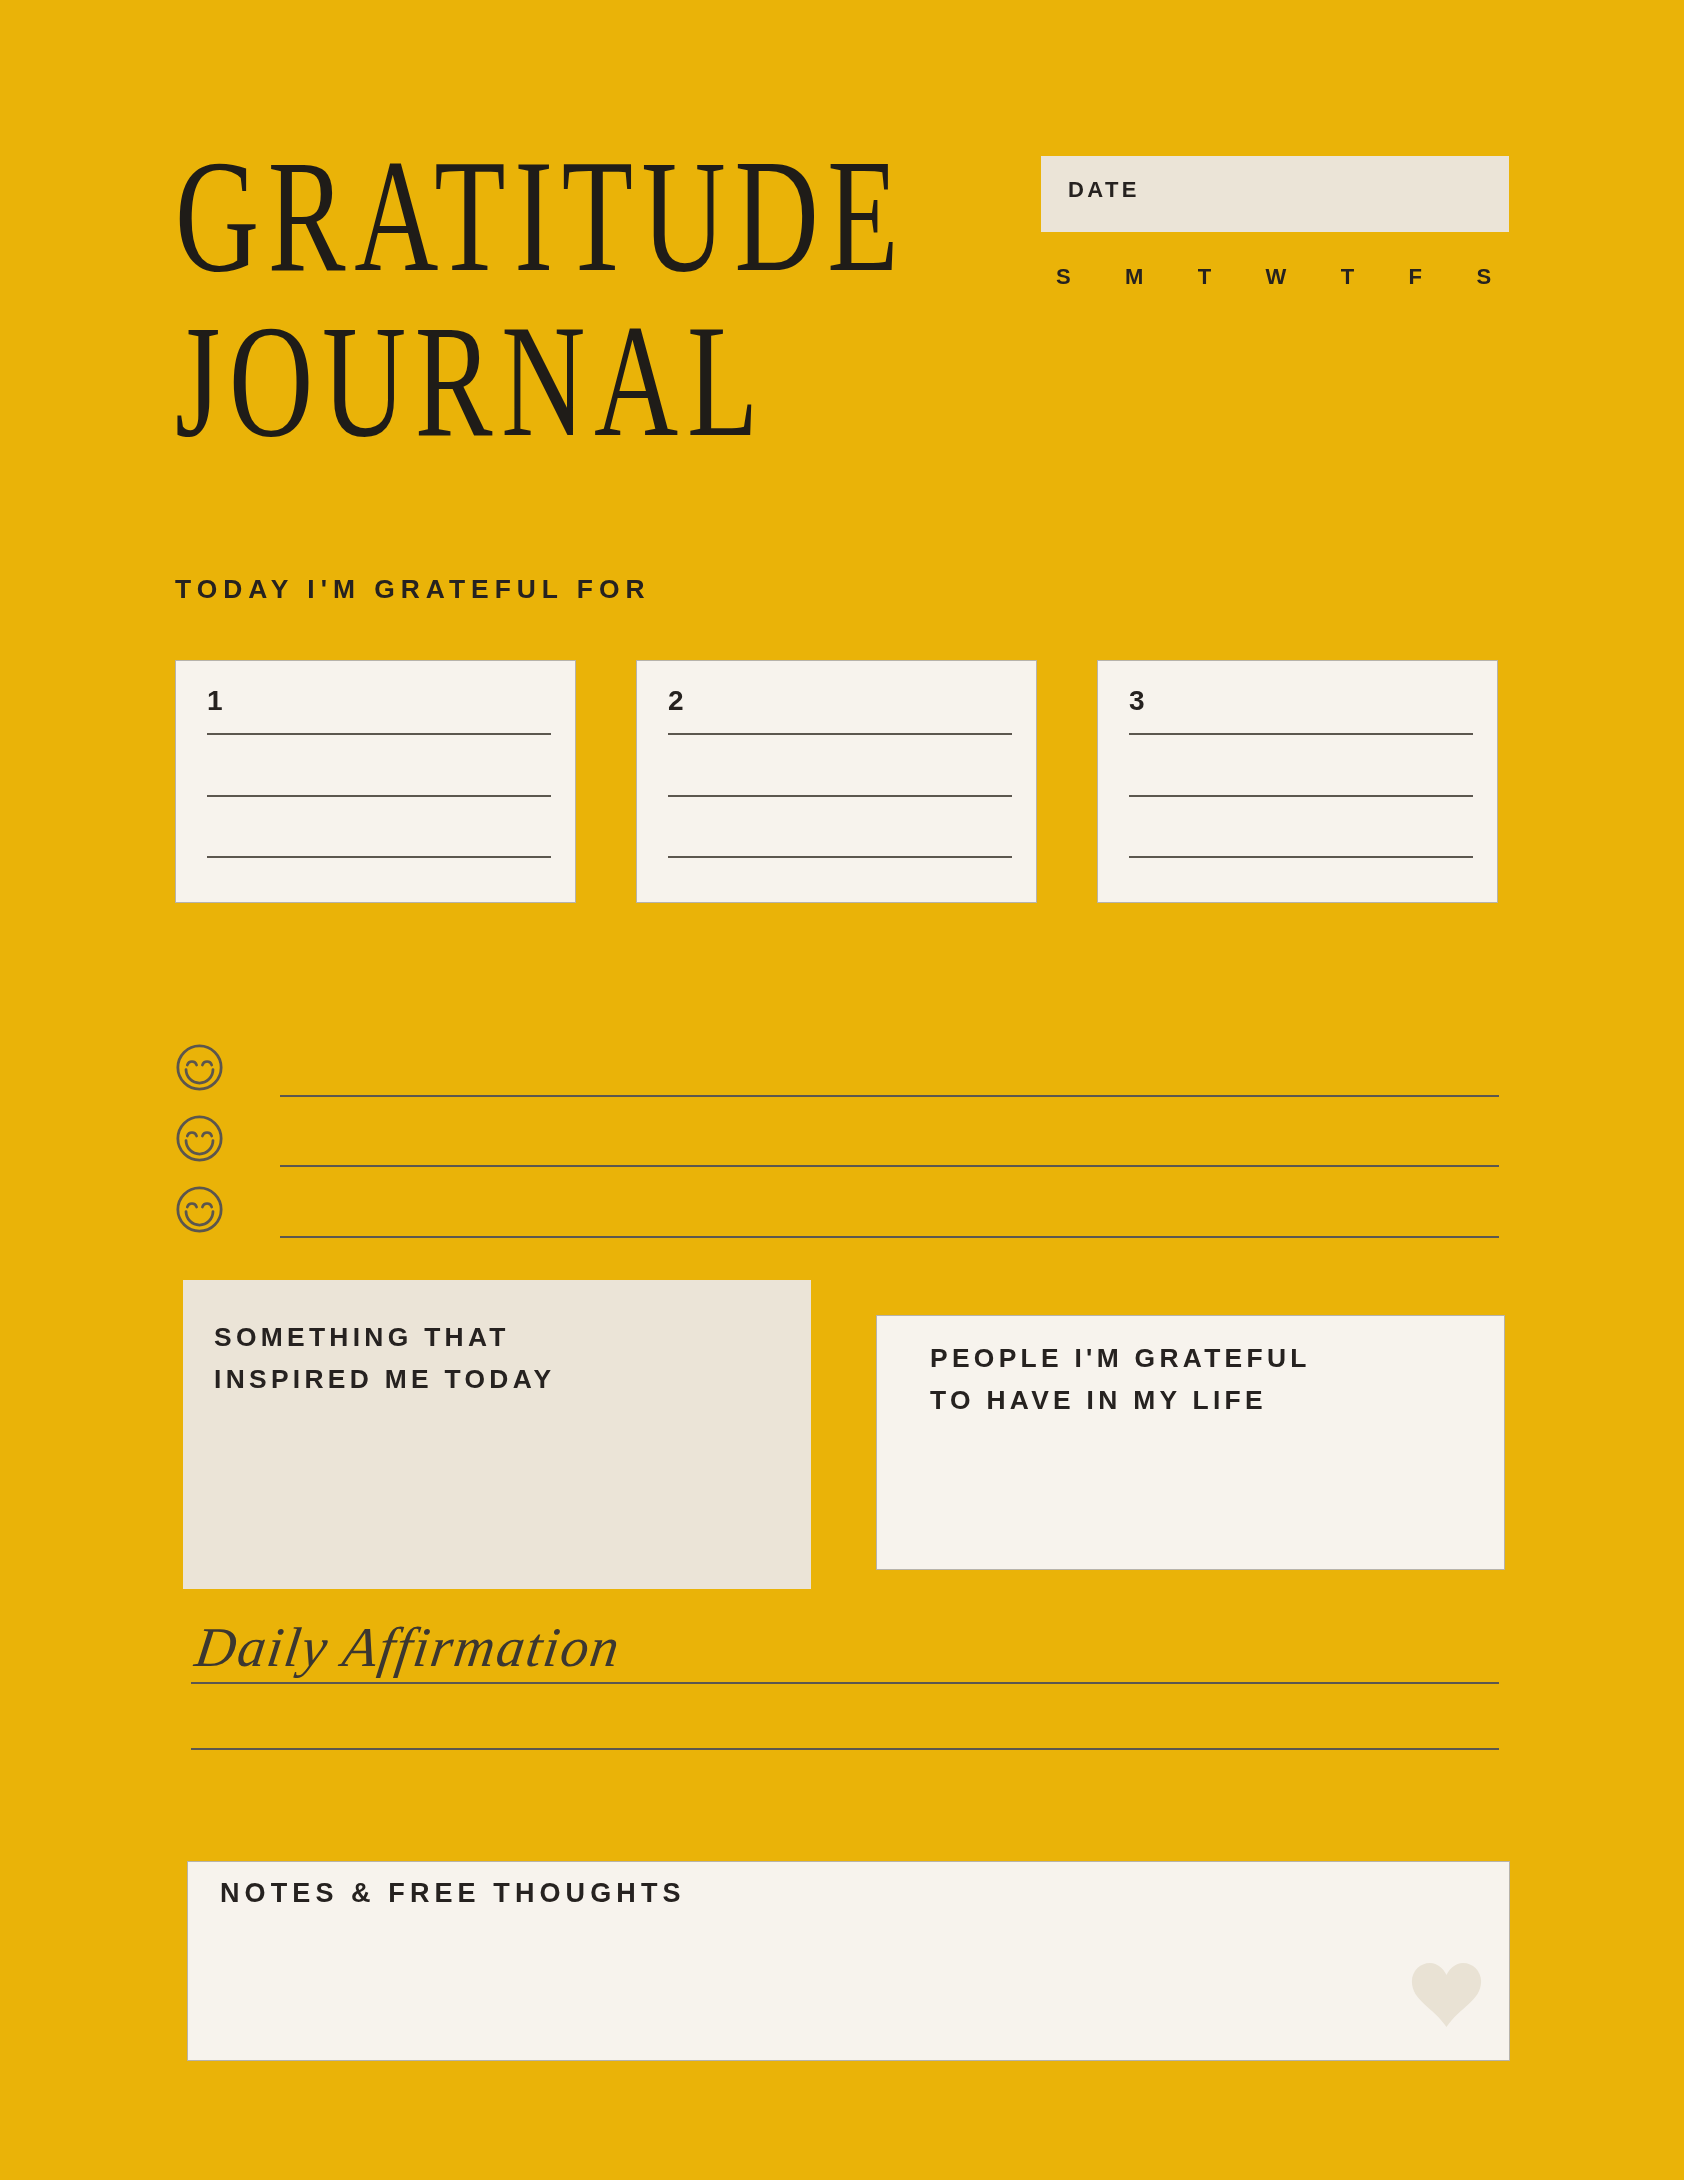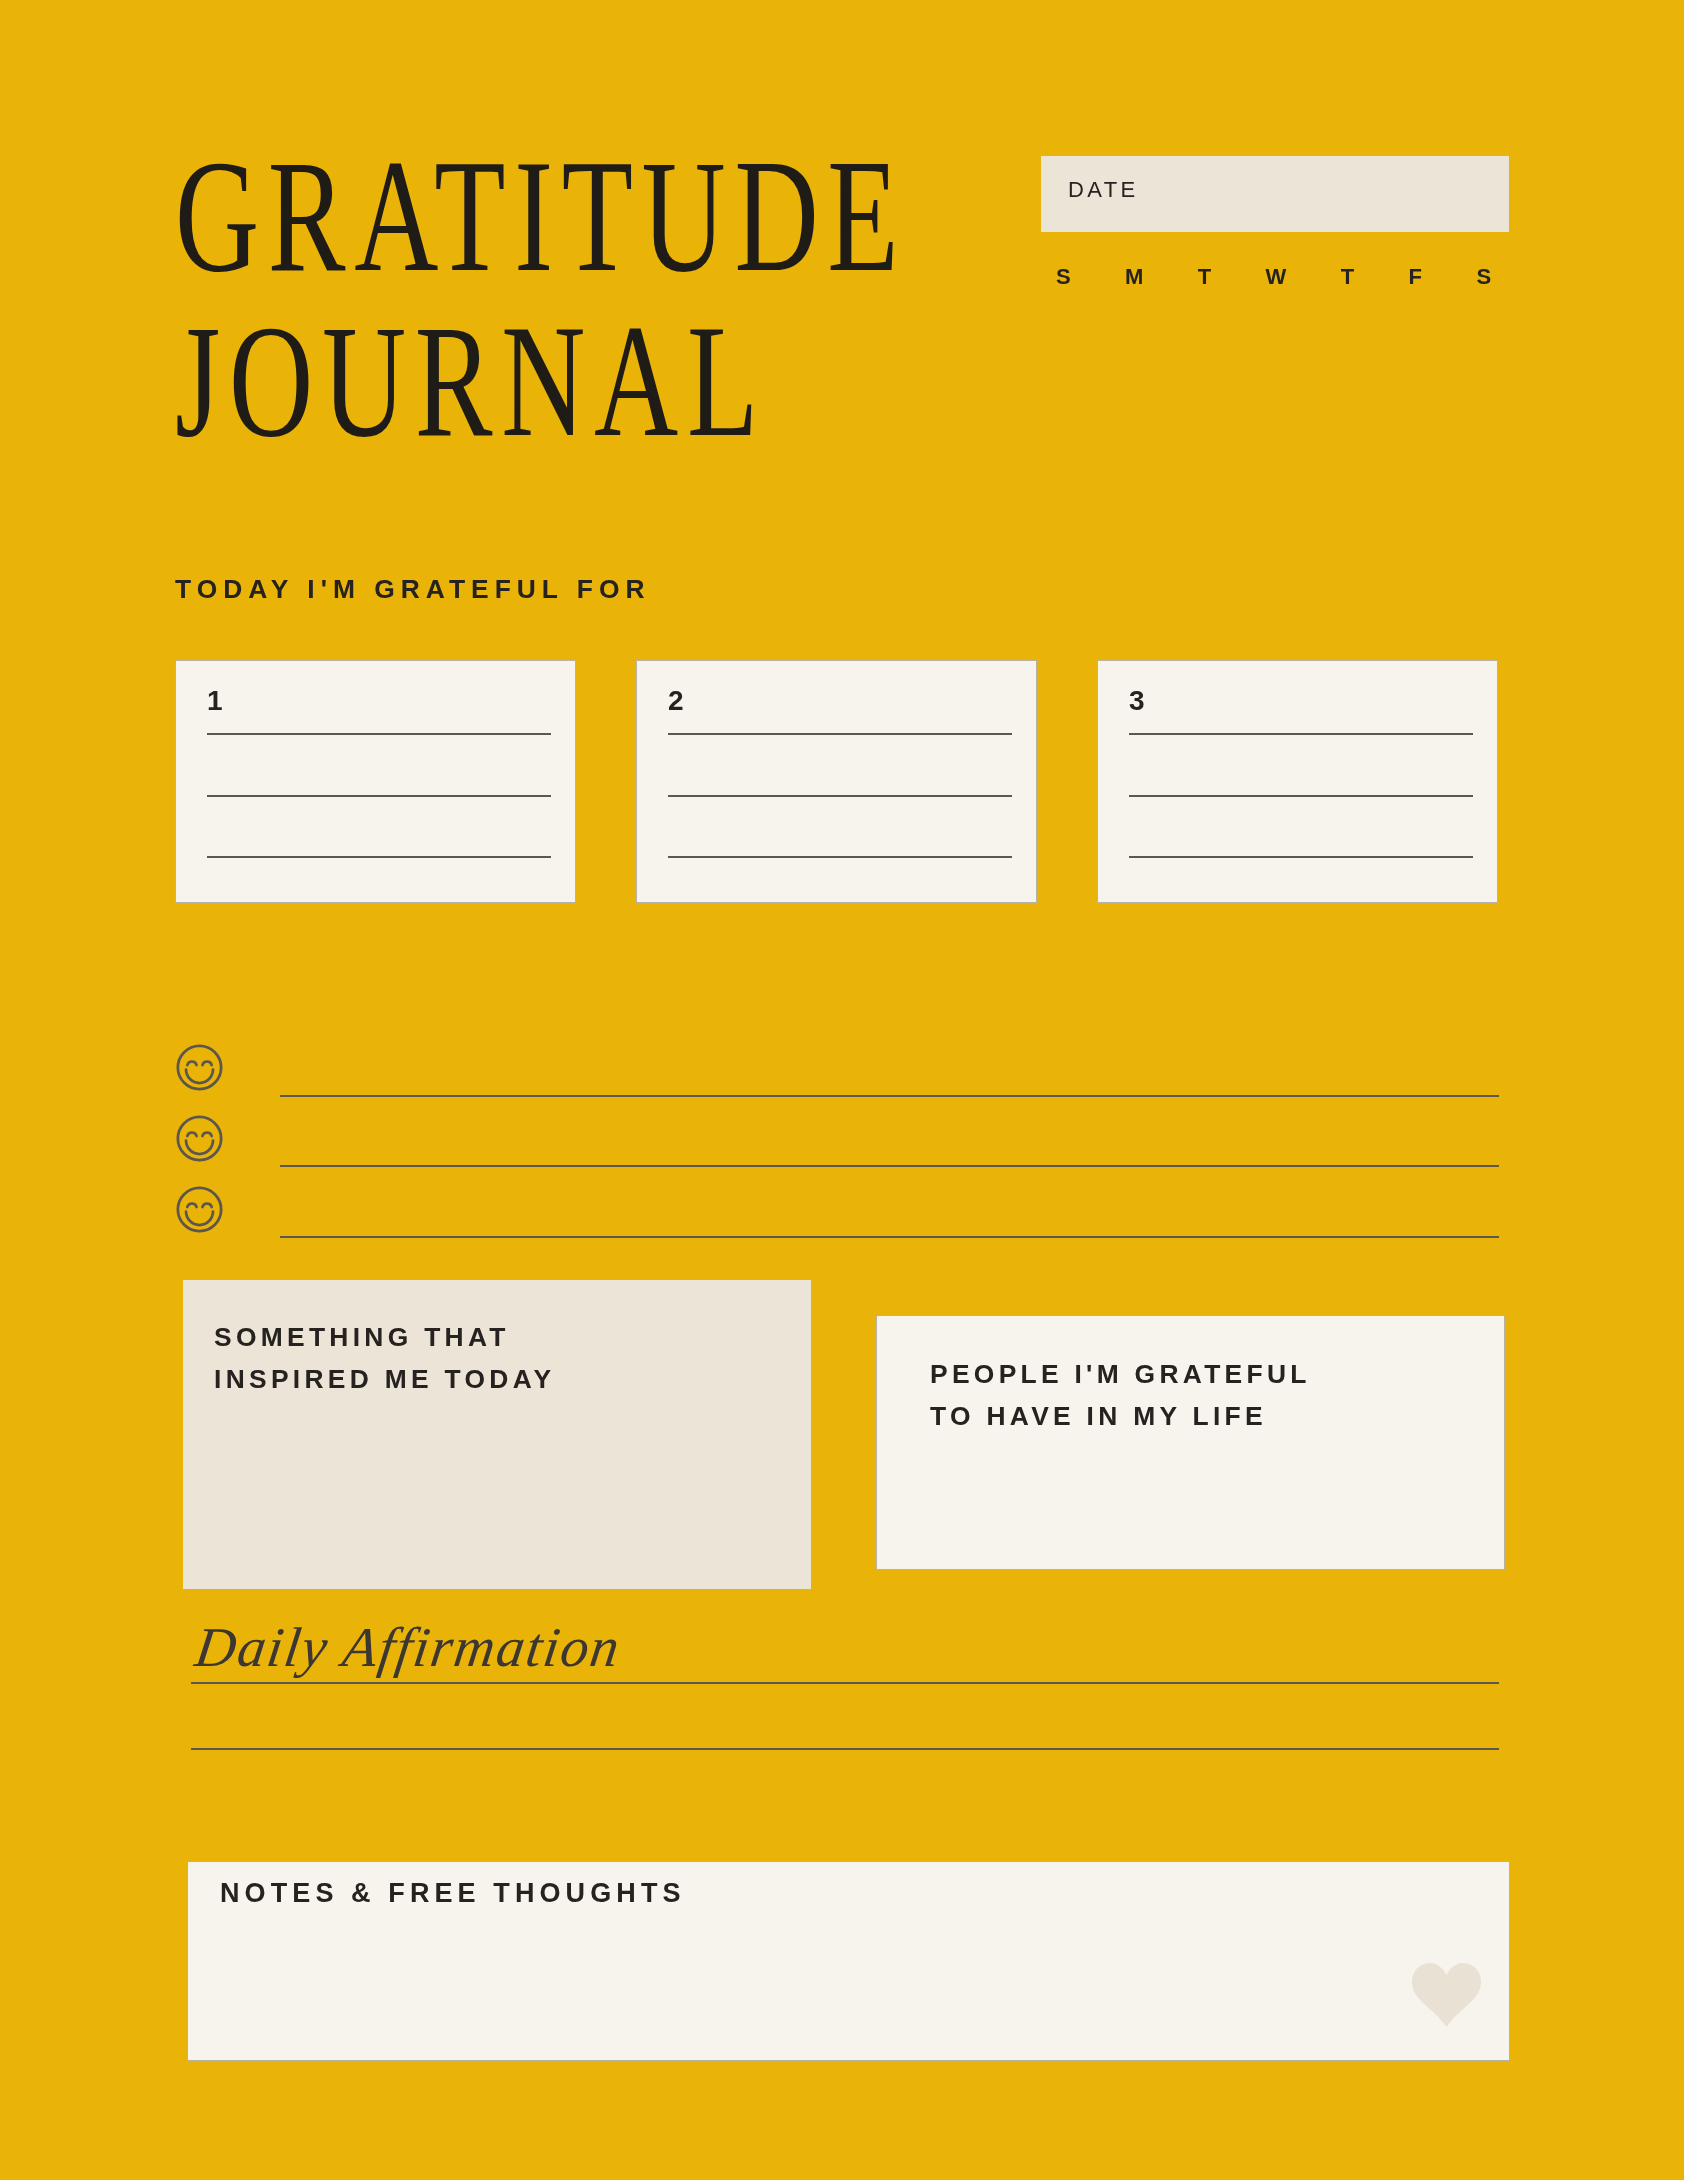--- a/index.html
+++ b/index.html
@@ -32,21 +32,21 @@
   
   .date-box {
     position: absolute;
     left: 1041px; top: 156px;
     width: 468px; height: 76px;
     background: #ebe4d7;
     box-sizing: border-box;
     padding: 21px 0 0 27px;
   }
   .date-label {
-    font-size: 22px; font-weight: normal; letter-spacing: 3.4px;
+    font-size: 22px; font-weight: bold; letter-spacing: 3.4px;
   }
   .days-row {
     position: absolute;
     left: 1056px; top: 264px;
     width: 436px;
     display: flex; justify-content: space-between;
     font-size: 22px; font-weight: bold; letter-spacing: 0.9px;
   }
   .tagline {
     position: absolute;
@@ -115,21 +115,21 @@
     background: #ebe4d7;
     box-sizing: border-box;
     padding: 36px 0 0 31px;
   }
   .people-box {
     position: absolute;
     left: 876px; top: 1315px;
     width: 629px; height: 255px;
     border: 1.7px solid #b7b3ab;
     box-sizing: border-box;
-    padding: 37px 0 0 53px;
+    padding: 21px 0 0 53px;
     background: #f7f3ed;
   }
   .box-heading {
     font-size: 26.4px; font-weight: bold;
     letter-spacing: 4.3px; line-height: 42px;
   }
 
   
   .affirmation-script {
     position: absolute;

